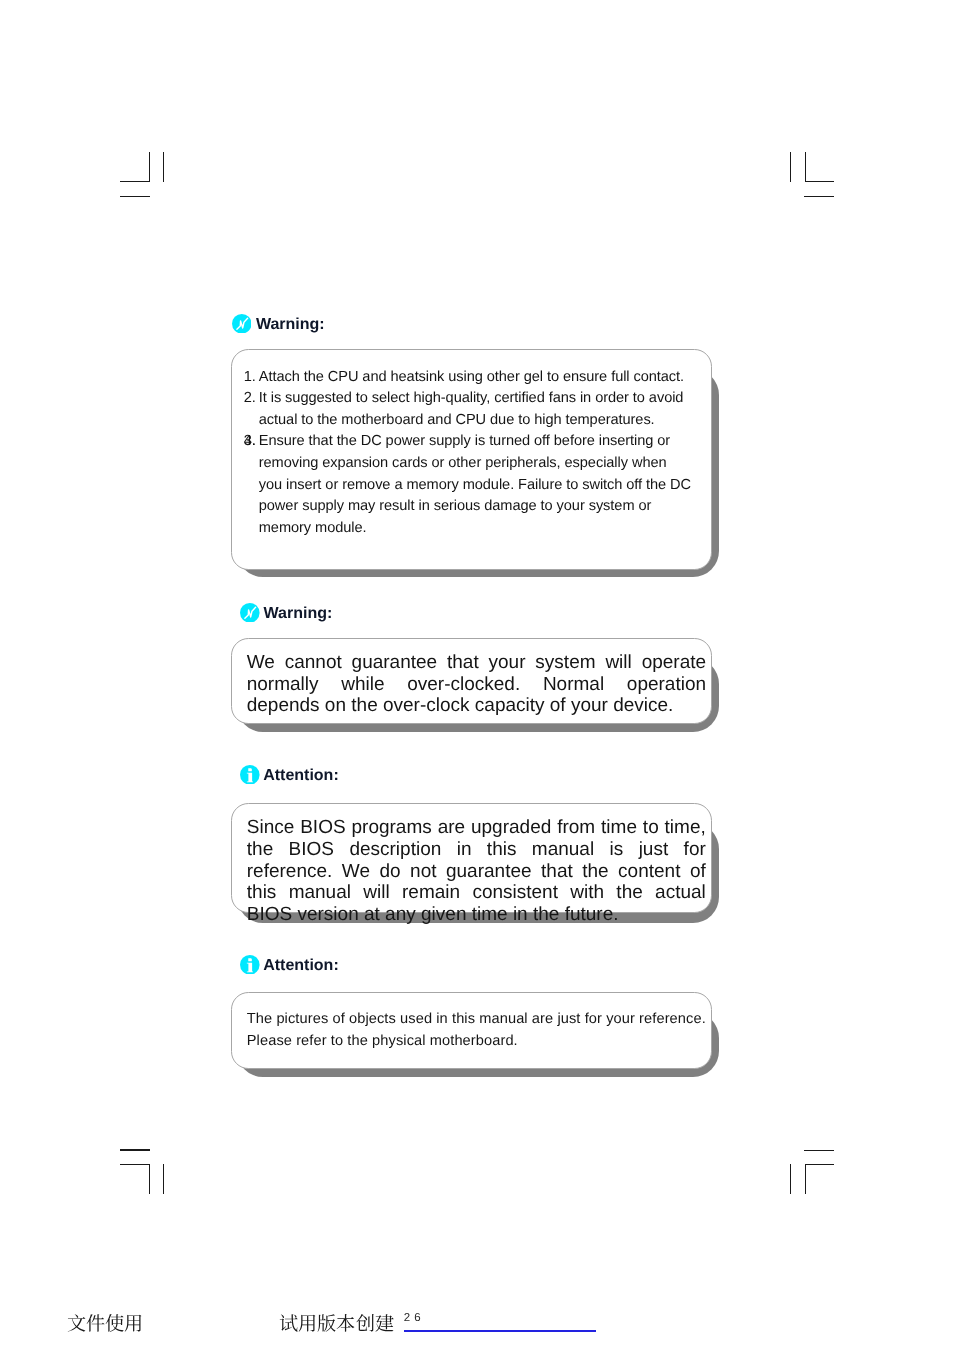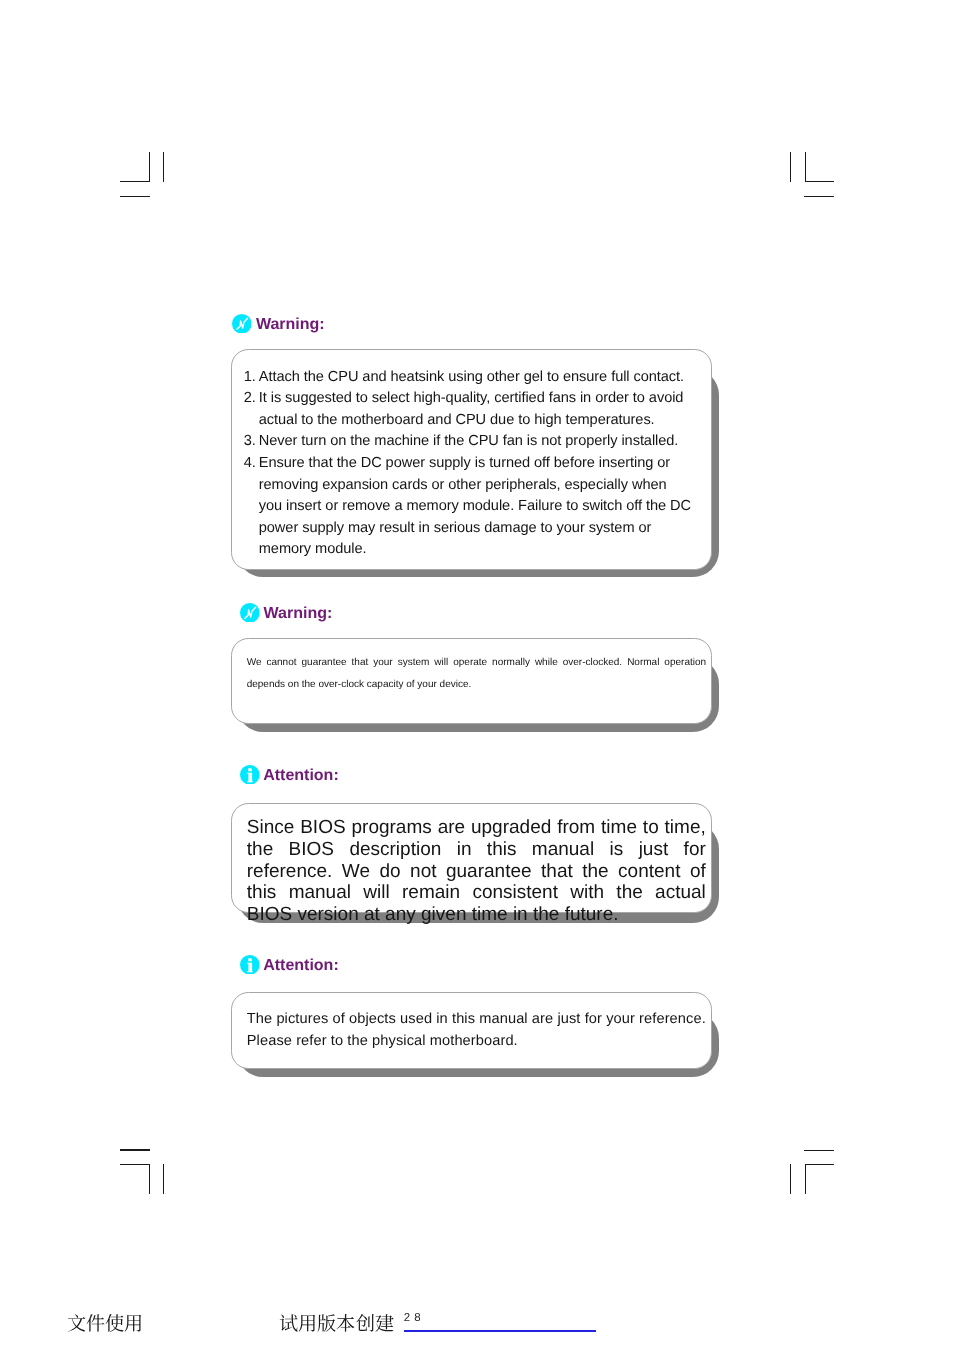--- a/index.html
+++ b/index.html
@@ -9,21 +9,21 @@
        -webkit-font-smoothing:antialiased;text-rendering:geometricPrecision;}
   .page{position:absolute;left:0;top:0;width:954px;height:1349px;background:#fff;
         transform:translateZ(0);}
 
   
   .cm{position:absolute;background:#1a1a1a;}
 
   
   .cal-head{position:absolute;display:block;}
   .cal-icon{position:absolute;left:0;top:0;width:19.6px;height:19.6px;display:block;}
-  .cal-title{position:absolute;font-weight:bold;font-size:16px;color:#701a75;
+  .cal-title{position:absolute;font-weight:bold;font-size:16px;color:#0f172a;
              white-space:nowrap;line-height:19px;transform:translateZ(0);}
 
   
   .shadow{position:absolute;background:#808080;border-radius:16px;}
   .box{position:absolute;background:#ffffff;border:1px solid #a6a6a6;
        border-radius:17.5px;box-sizing:border-box;}
   .txt{position:absolute;font-size:14.6px;color:#151515;
        line-height:21.6px;letter-spacing:0px;transform:translateZ(0);}
   .txt.just{text-align:justify;text-justify:inter-word;}
   .li{position:relative;padding-left:15px;}
@@ -90,29 +90,29 @@
         <path d="M27.0 10.3h9.0l2.6 2.8v7.4h-11.6ZM22.4 25.1h17.2v28.6h2.8v2.8h-20.0v-2.8h5.0v-25.8h-5.0Z" fill="#ffffff"></path>
       </svg>
     <div class="cal-title" style="left:23.1px;top:1.5px;">Attention:</div>
   </div>
   <div class="callout-box-wrap">
     <div class="shadow" style="left:237.4px;top:369.2px;width:482px;height:208.3px;border-radius:26px;"></div>
     <div class="box" style="left:230.9px;top:349.2px;width:481.2px;height:220.6px;">
       <div class="txt" style="left:11.9px;top:16.4px;width:448.6px;font-size:14.6px;letter-spacing:-0.07px;">
         <div class="li"><span class="mk">1.</span><span>Attach the CPU and heatsink using other gel to ensure full contact.</span></div>
         <div class="li"><span class="mk">2.</span><span>It is suggested to select high-quality, certified fans in order to avoid actual to the motherboard and CPU due to high temperatures.</span></div>
-        <div class="li"><span class="mk">3.</span><span>Never turn on the machine if the CPU fan is not properly installed.</span></div>
+        <div class="li"><span class="mk">3.</span></div>
         <div class="li"><span class="mk">4.</span><span>Ensure that the DC power supply is turned off before inserting or removing expansion cards or other peripherals, especially when you insert or remove a memory module. Failure to switch off the DC power supply may result in serious damage to your system or memory module.</span></div>
       </div>
     </div>
   </div>
   <div class="callout-box-wrap">
     <div class="shadow" style="left:237.4px;top:658.3px;width:482px;height:74.1px;border-radius:26px;"></div>
     <div class="box" style="left:230.9px;top:638.3px;width:481.2px;height:86.2px;">
-      <div class="txt just" style="left:14.8px;top:13.0px;width:459.4px;font-size:10px;">We cannot guarantee that your system will operate normally while over-clocked. Normal operation depends on the over-clock capacity of your device.</div>
+      <div class="txt just" style="left:14.8px;top:13.0px;width:459.4px;font-size:19px;">We cannot guarantee that your system will operate normally while over-clocked. Normal operation depends on the over-clock capacity of your device.</div>
     </div>
   </div>
   <div class="callout-box-wrap">
     <div class="shadow" style="left:237.4px;top:823.4px;width:482px;height:100.1px;border-radius:26px;"></div>
     <div class="box" style="left:230.9px;top:803.4px;width:481.2px;height:110px;">
       <div class="txt just" style="left:14.9px;top:13.1px;width:459px;font-size:19px;">Since BIOS programs are upgraded from time to time, the BIOS de­scription in this manual is just for reference. We do not guarantee that the content of this manual will remain consistent with the actual BIOS version at any given time in the future.</div>
     </div>
   </div>
   <div class="callout-box-wrap">
     <div class="shadow" style="left:237.4px;top:1011.6px;width:482px;height:65.2px;border-radius:26px;"></div>
@@ -147,15 +147,15 @@
     <svg class="cjkg" viewBox="0 -1000 1000 1000" width="19.2" height="19.2" style="left:57.6px;top:0px;overflow:visible;">
         <path fill="#1a1a1a" d="M838 -683 787 -617H531V-799C558 -803 566 -813 569 -828L465 -840V-617H70L79 -588H414C341 -397 206 -203 34 -75L46 -62C235 -174 378 -336 465 -520V-172H247L255 -142H465V77H478C504 77 531 62 531 53V-142H732C746 -142 754 -147 757 -158C724 -191 671 -235 671 -235L623 -172H531V-586C608 -371 741 -195 889 -97C901 -129 926 -150 956 -152L958 -162C804 -239 642 -404 552 -588H906C920 -588 929 -593 932 -604C897 -637 838 -683 838 -683Z"></path>
       </svg>
     <svg class="cjkg" viewBox="0 -1000 1000 1000" width="19.2" height="19.2" style="left:76.8px;top:0px;overflow:visible;">
         <path fill="#1a1a1a" d="M937 -827 837 -838V-24C837 -9 832 -4 814 -4C795 -4 698 -12 698 -12V4C740 10 765 18 779 30C793 41 798 58 800 78C889 68 900 36 900 -18V-800C924 -803 934 -813 937 -827ZM739 -701 641 -712V-154H653C677 -154 703 -169 703 -177V-675C728 -678 736 -687 739 -701ZM387 -796 291 -839C244 -713 141 -540 23 -428L35 -416C73 -443 109 -475 143 -508V-34C143 20 163 37 248 37H371C546 37 581 26 581 -5C581 -18 575 -26 552 -34L549 -194H536C523 -124 511 -59 503 -40C499 -30 494 -26 481 -25C465 -23 426 -22 372 -22H258C212 -22 206 -29 206 -49V-470H428C427 -337 425 -269 413 -256C407 -250 400 -248 387 -248C369 -248 319 -252 288 -255V-238C315 -234 346 -226 358 -217C370 -207 372 -193 372 -175C405 -175 436 -183 455 -200C483 -227 489 -300 489 -464C509 -466 520 -470 526 -478L453 -537L418 -500H218L160 -526C234 -603 295 -690 336 -764C411 -699 499 -603 527 -528C608 -478 642 -648 347 -784C372 -780 381 -785 387 -796Z"></path>
       </svg>
     <svg class="cjkg" viewBox="0 -1000 1000 1000" width="19.2" height="19.2" style="left:96.0px;top:0px;overflow:visible;">
         <path fill="#1a1a1a" d="M88 -355 72 -347C102 -248 138 -173 183 -116C147 -48 98 12 29 61L39 76C116 34 173 -19 216 -80C323 27 476 52 705 52C757 52 867 52 914 52C917 25 931 4 960 -1V-14C895 -13 769 -13 711 -13C495 -13 345 -30 238 -116C292 -207 318 -313 333 -421C355 -422 364 -425 371 -434L301 -497L263 -457H166C206 -530 260 -636 289 -701C311 -702 331 -706 341 -715L264 -783L227 -745H37L46 -716H226C195 -644 143 -537 105 -470C92 -466 78 -459 69 -453L129 -404L158 -428H269C258 -330 238 -235 200 -151C154 -200 118 -266 88 -355ZM777 -600H630V-702H777ZM777 -570V-466H630V-570ZM900 -656 859 -600H839V-691C859 -695 875 -702 882 -710L803 -771L767 -732H630V-799C656 -803 663 -812 666 -826L566 -837V-732H379L388 -702H566V-600H297L305 -570H566V-466H379L388 -436H566V-334H366L374 -304H566V-199H312L320 -169H566V-39H579C604 -39 630 -52 630 -62V-169H921C935 -169 944 -174 947 -185C913 -216 860 -257 860 -257L813 -199H630V-304H864C877 -304 887 -309 890 -320C860 -350 810 -388 810 -388L768 -334H630V-436H777V-405H786C807 -405 838 -420 839 -427V-570H947C961 -570 971 -575 974 -586C946 -616 900 -656 900 -656Z"></path>
       </svg>
   </div>
-  <div class="sup" style="left:403.7px;top:1313.2px;letter-spacing:4.2px;">28</div>
+  <div class="sup" style="left:403.7px;top:1313.2px;letter-spacing:4.2px;">26</div>
   <div class="rule" style="left:403.8px;top:1330.3px;width:192.4px;height:1.9px;"></div>
 </div>
 
 </body></html>

